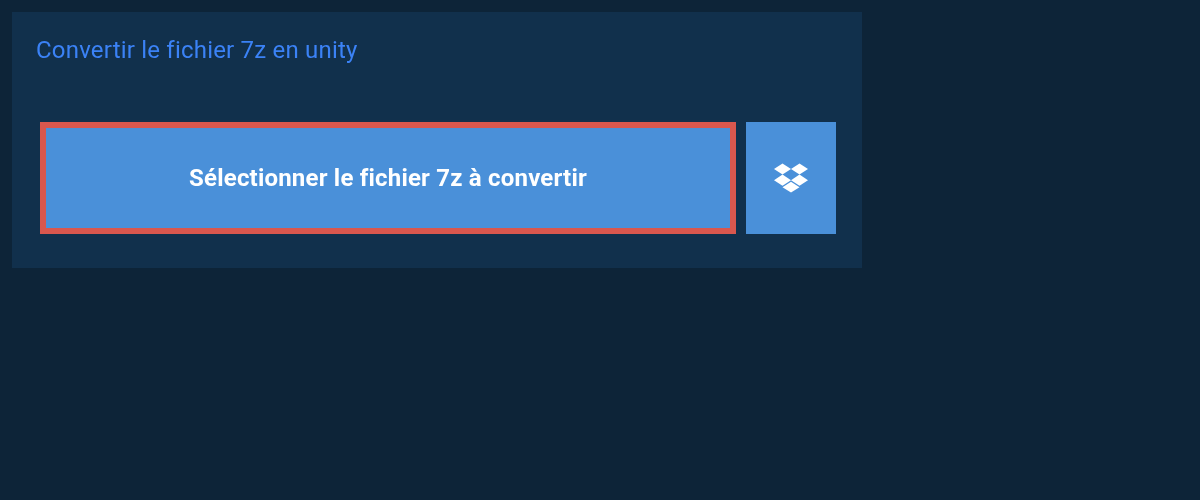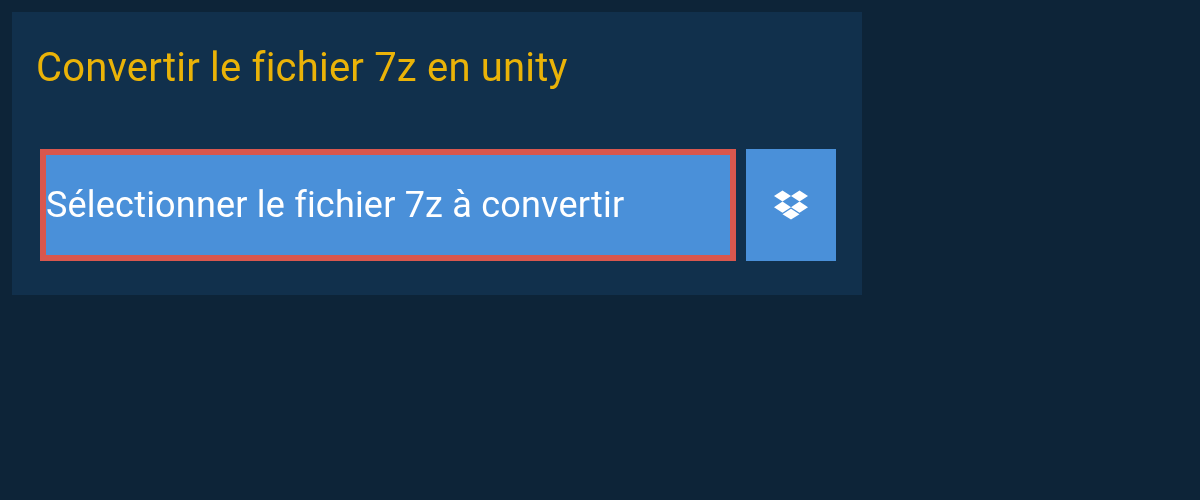--- a/index.html
+++ b/index.html
@@ -15,43 +15,43 @@
       overflow: hidden;
     }
     .card {
       margin: 12px 0 0 12px;
       width: 850px;
       background: #11304c;
     }
     .tab {
       display: inline-block;
       background: #11304c;
-      color: #eab308;
-      font-size: 40px;
+      color: #3b82f6;
+      font-size: 24px;
       font-weight: 400;
-      padding: 32px 36px 24px 24px;
+      padding: 24px 36px 24px 24px;
       letter-spacing: 0.2px;
     }
     .button-row {
       display: flex;
       gap: 10px;
       padding: 34px 28px 34px 28px;
     }
     .select-button {
       flex: 0 0 auto;
       width: 696px;
       height: 112px;
       background: #4a90d9;
       border: 6px solid #d9574e;
       color: #ffffff;
-      font-size: 36px;
-      font-weight: 400;
+      font-size: 24px;
+      font-weight: 700;
       display: flex;
       align-items: center;
-      justify-content: flex-start;
+      justify-content: center;
       cursor: pointer;
       letter-spacing: 0.2px;
     }
     .dropbox-button {
       flex: 0 0 auto;
       width: 90px;
       height: 112px;
       background: #4a90d9;
       display: flex;
       align-items: center;

